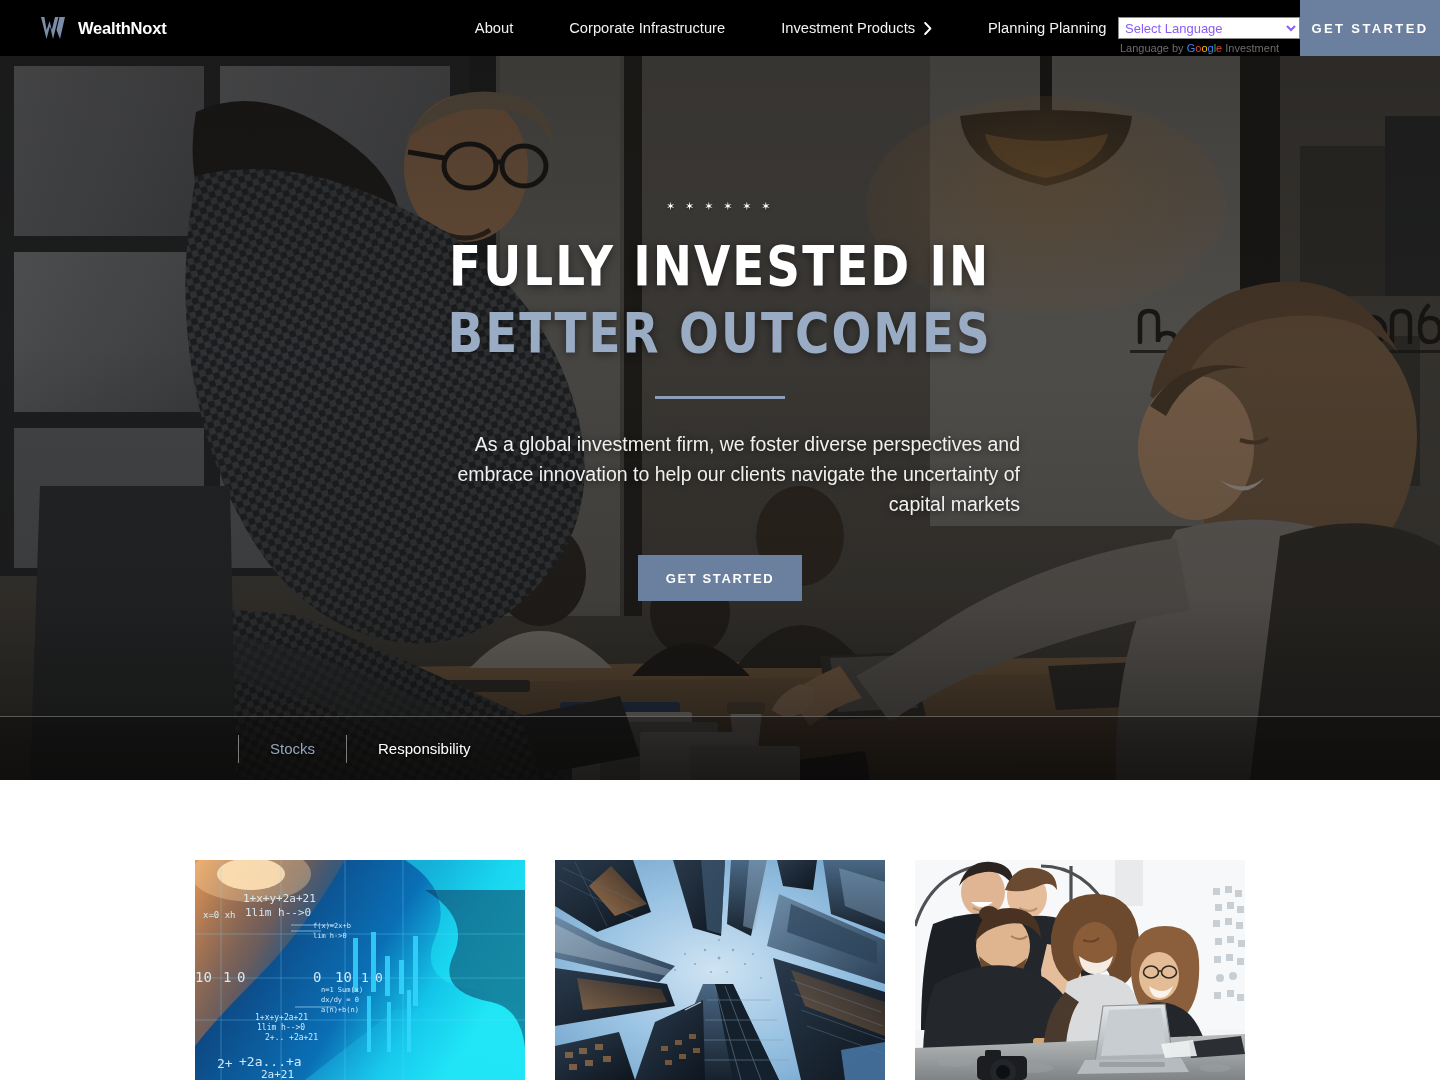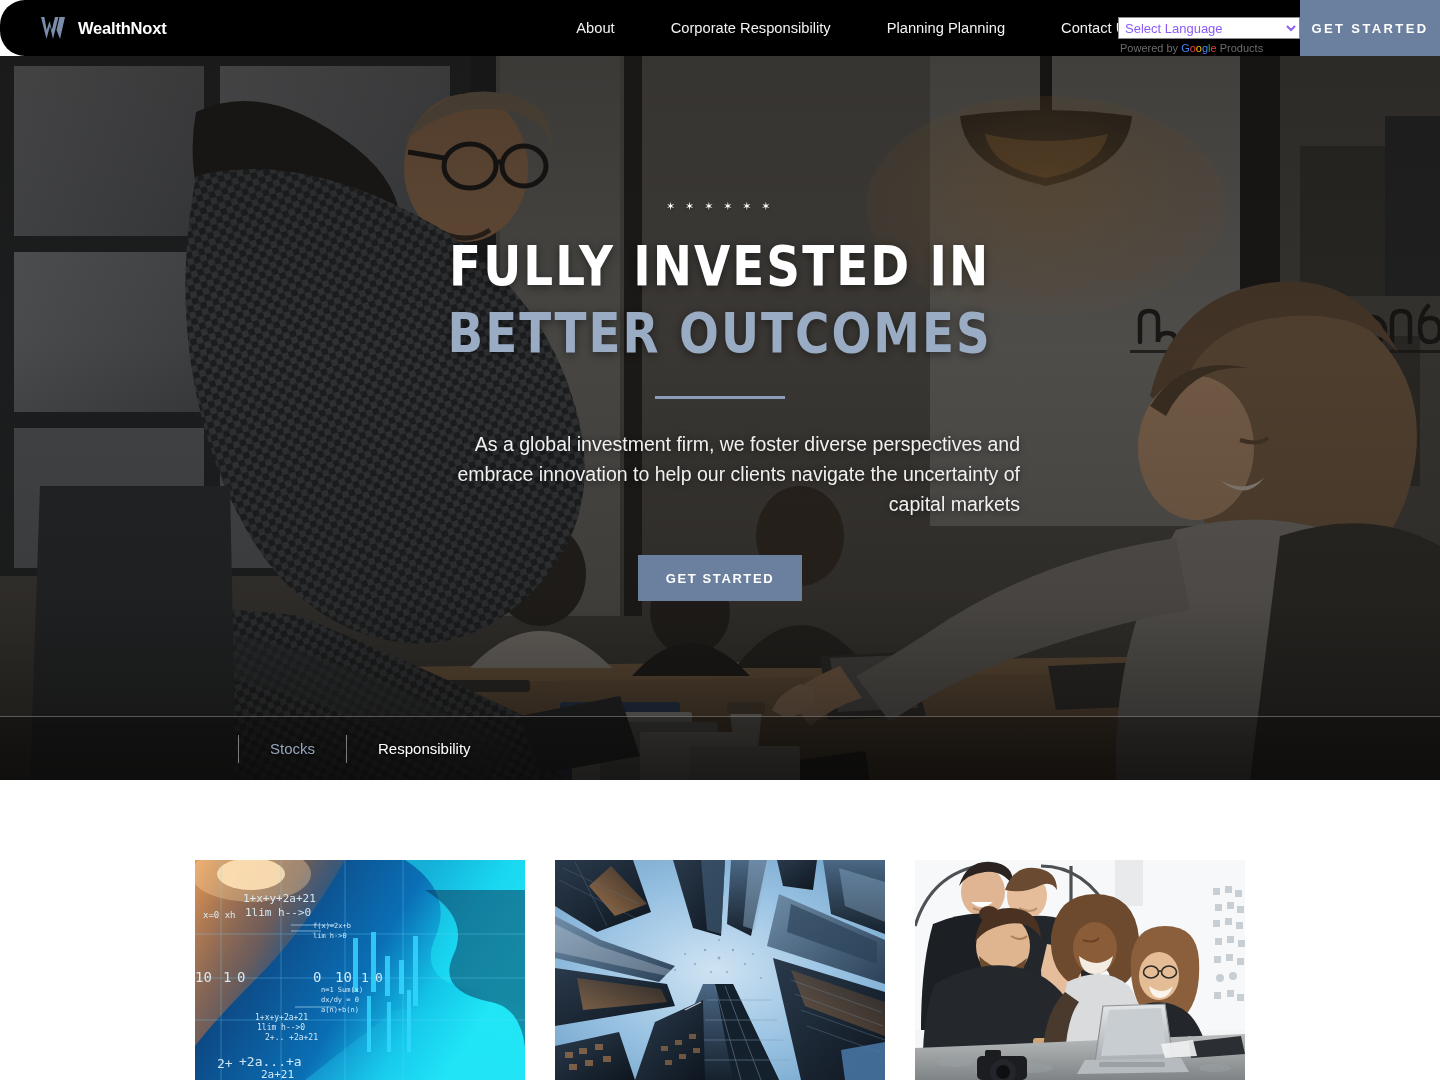--- a/index.html
+++ b/index.html
@@ -7,21 +7,21 @@
   body{
     font-family:"Liberation Sans", sans-serif;
     background:#ffffff;
     -webkit-font-smoothing:antialiased;
   }
 
   
   .header{
     position:absolute; top:0; left:0; width:1440px; height:56px;
     background:#000000; z-index:40;
-    display:flex; align-items:center;border-radius:25px;
+    display:flex; align-items:center;
   }
   .brand{
     display:flex; align-items:center; gap:10px;
     margin-left:40px; width:230px; flex:none;
   }
   .brand-mark{ width:28px; height:24px; display:block; flex:none; }
   .brand-name{
     color:#ffffff; font-size:16.5px; font-weight:700;
     letter-spacing:-0.2px; white-space:nowrap;
   }
@@ -155,43 +155,49 @@
       <path d="M19.5 1 L25 1 L20 23 L16.5 14 Z" fill="#7b8dab"></path>
     </svg>
     <span class="brand-name">WealthNoxt</span>
   </div>
 
   <div class="nav">
     <div class="nav-item">
       <span>About</span>
     </div>
     <div class="nav-item">
-      <span>Corporate Responsibility</span>
+      <span>Corporate Infrastructure</span>
+    </div>
+    <div class="nav-item">
+      <span>Investment Products</span>
+      <svg class="chev" viewBox="0 0 8 13">
+        <path d="M1.2 1 L6.4 6.5 L1.2 12" fill="none" stroke="#ffffff" stroke-width="1.9" stroke-linecap="round" stroke-linejoin="round"></path>
+      </svg>
     </div>
     <div class="nav-item">
       <span>Planning Planning</span>
     </div>
     <div class="nav-item">
       <span>Contact Us</span>
     </div>
   </div>
 
   <div class="lang-wrap">
     <select class="lang-select">
       <option>Select Language</option>
       <option>English</option>
       <option>Spanish</option>
       <option>French</option>
       <option>German</option>
       <option>Chinese</option>
     </select>
     <div class="powered">
-      <span>Powered by</span>
+      <span>Language by</span>
       <span><span class="g1">G</span><span class="g2">o</span><span class="g3">o</span><span class="g4">g</span><span class="g5">l</span><span class="g6">e</span></span>
-      <span>Products</span>
+      <span>Investment</span>
     </div>
   </div>
 
   <button class="header-cta">GET STARTED</button>
 </div>
 
 <div class="hero">
 
   <div class="hero-art">
     <svg viewBox="0 0 1440 724" preserveAspectRatio="xMidYMid slice" aria-hidden="true">

